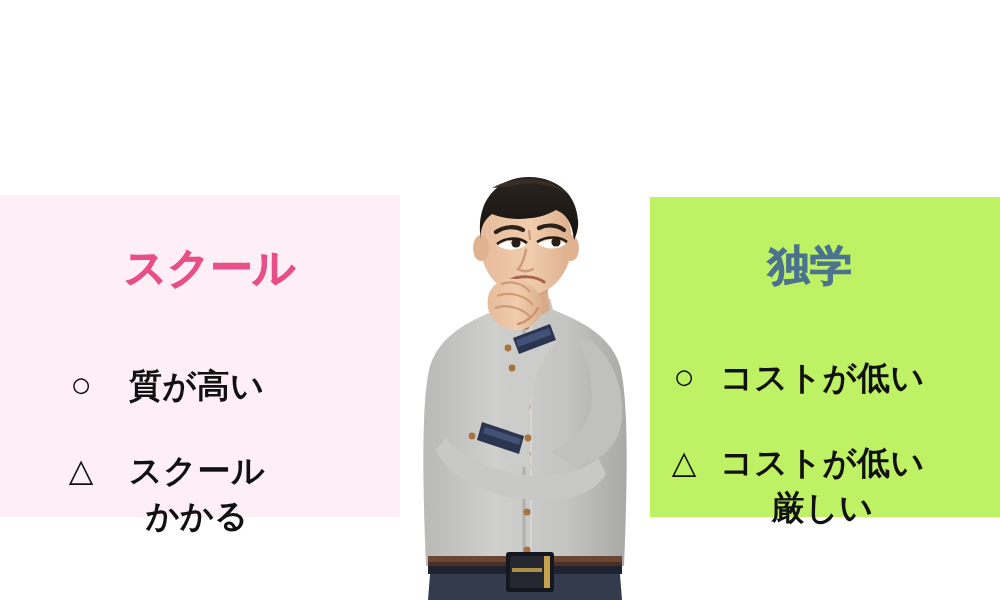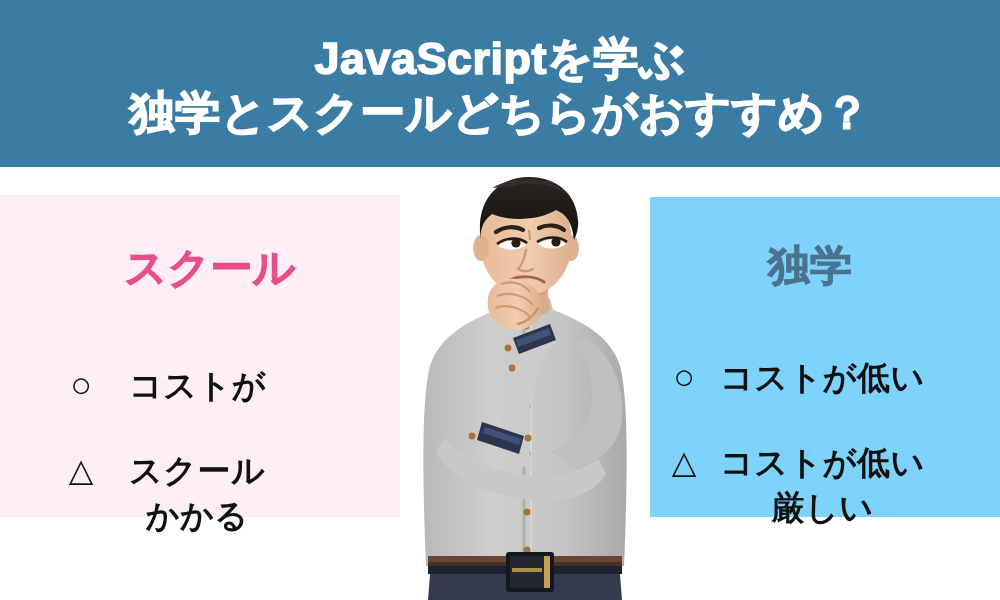--- a/index.html
+++ b/index.html
@@ -56,21 +56,21 @@
     top: 195px;
     width: 420px;
     height: 322px;
     background: #fdeff5;
   }
   .panel-right {
     left: 620px;
     top: 197px;
     width: 380px;
     height: 320px;
-    background: #7dd3fc;
+    background: #bef264;
   }
 
   .panel-title {
     position: absolute;
     width: 100%;
     text-align: center;
     font-weight: 900;
     font-size: 42px;
     line-height: 1;
     white-space: nowrap;
@@ -135,32 +135,28 @@
     height: 430px;
     overflow: hidden;
   }
   .photo svg { display: block; }
 </style>
 </head>
 <body>
 
 <div id="canvas">
 
-  <div class="header-band">
-    <div class="header-line header-line-1">JavaScriptを学ぶ</div>
-    <div class="header-line header-line-2">独学とスクールどちらがおすすめ？</div>
-  </div>
 
   <div class="panel panel-left">
     <div class="panel-title">スクール</div>
 
     <div class="bullets">
       <div class="bullet-row">
         <span class="bullet-mark">○</span>
-        <span class="bullet-text">コストが</span>
+        <span class="bullet-text">質が高い</span>
       </div>
       <div class="bullet-row">
         <span class="bullet-mark triangle">△</span>
         <span class="bullet-text">スクール
 かかる</span>
       </div>
     </div>
   </div>
 
   <div class="panel panel-right">

